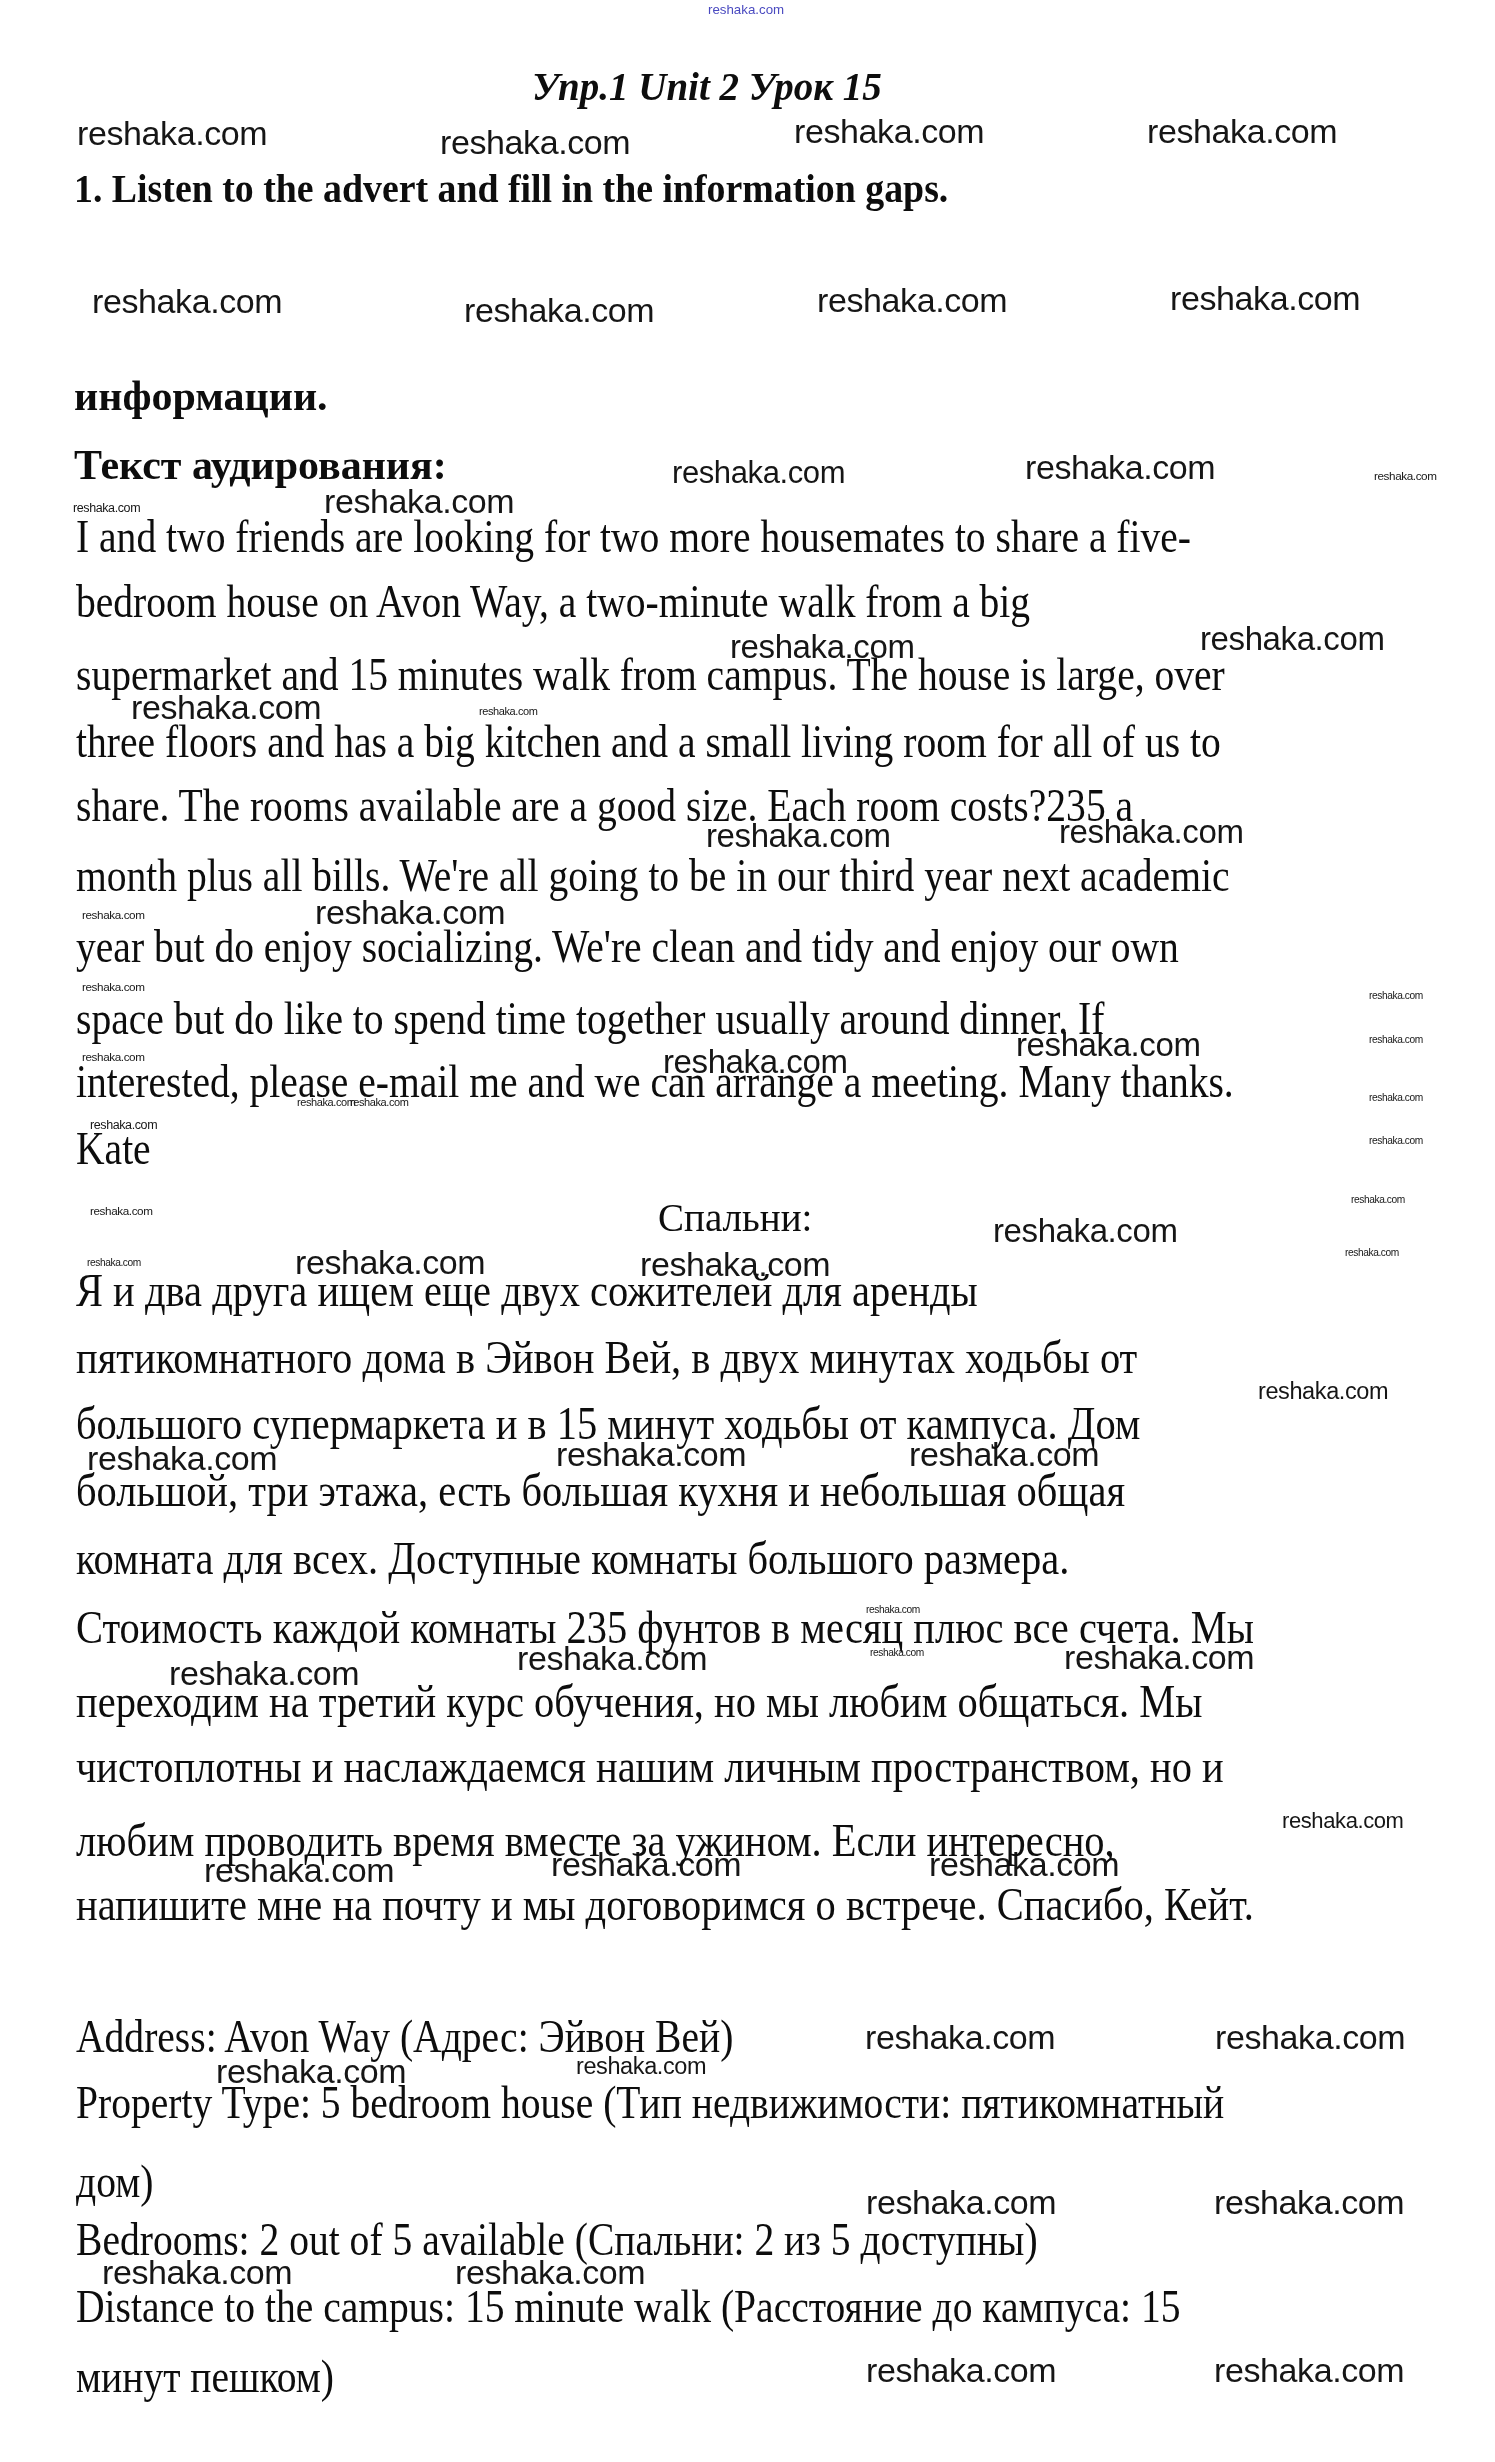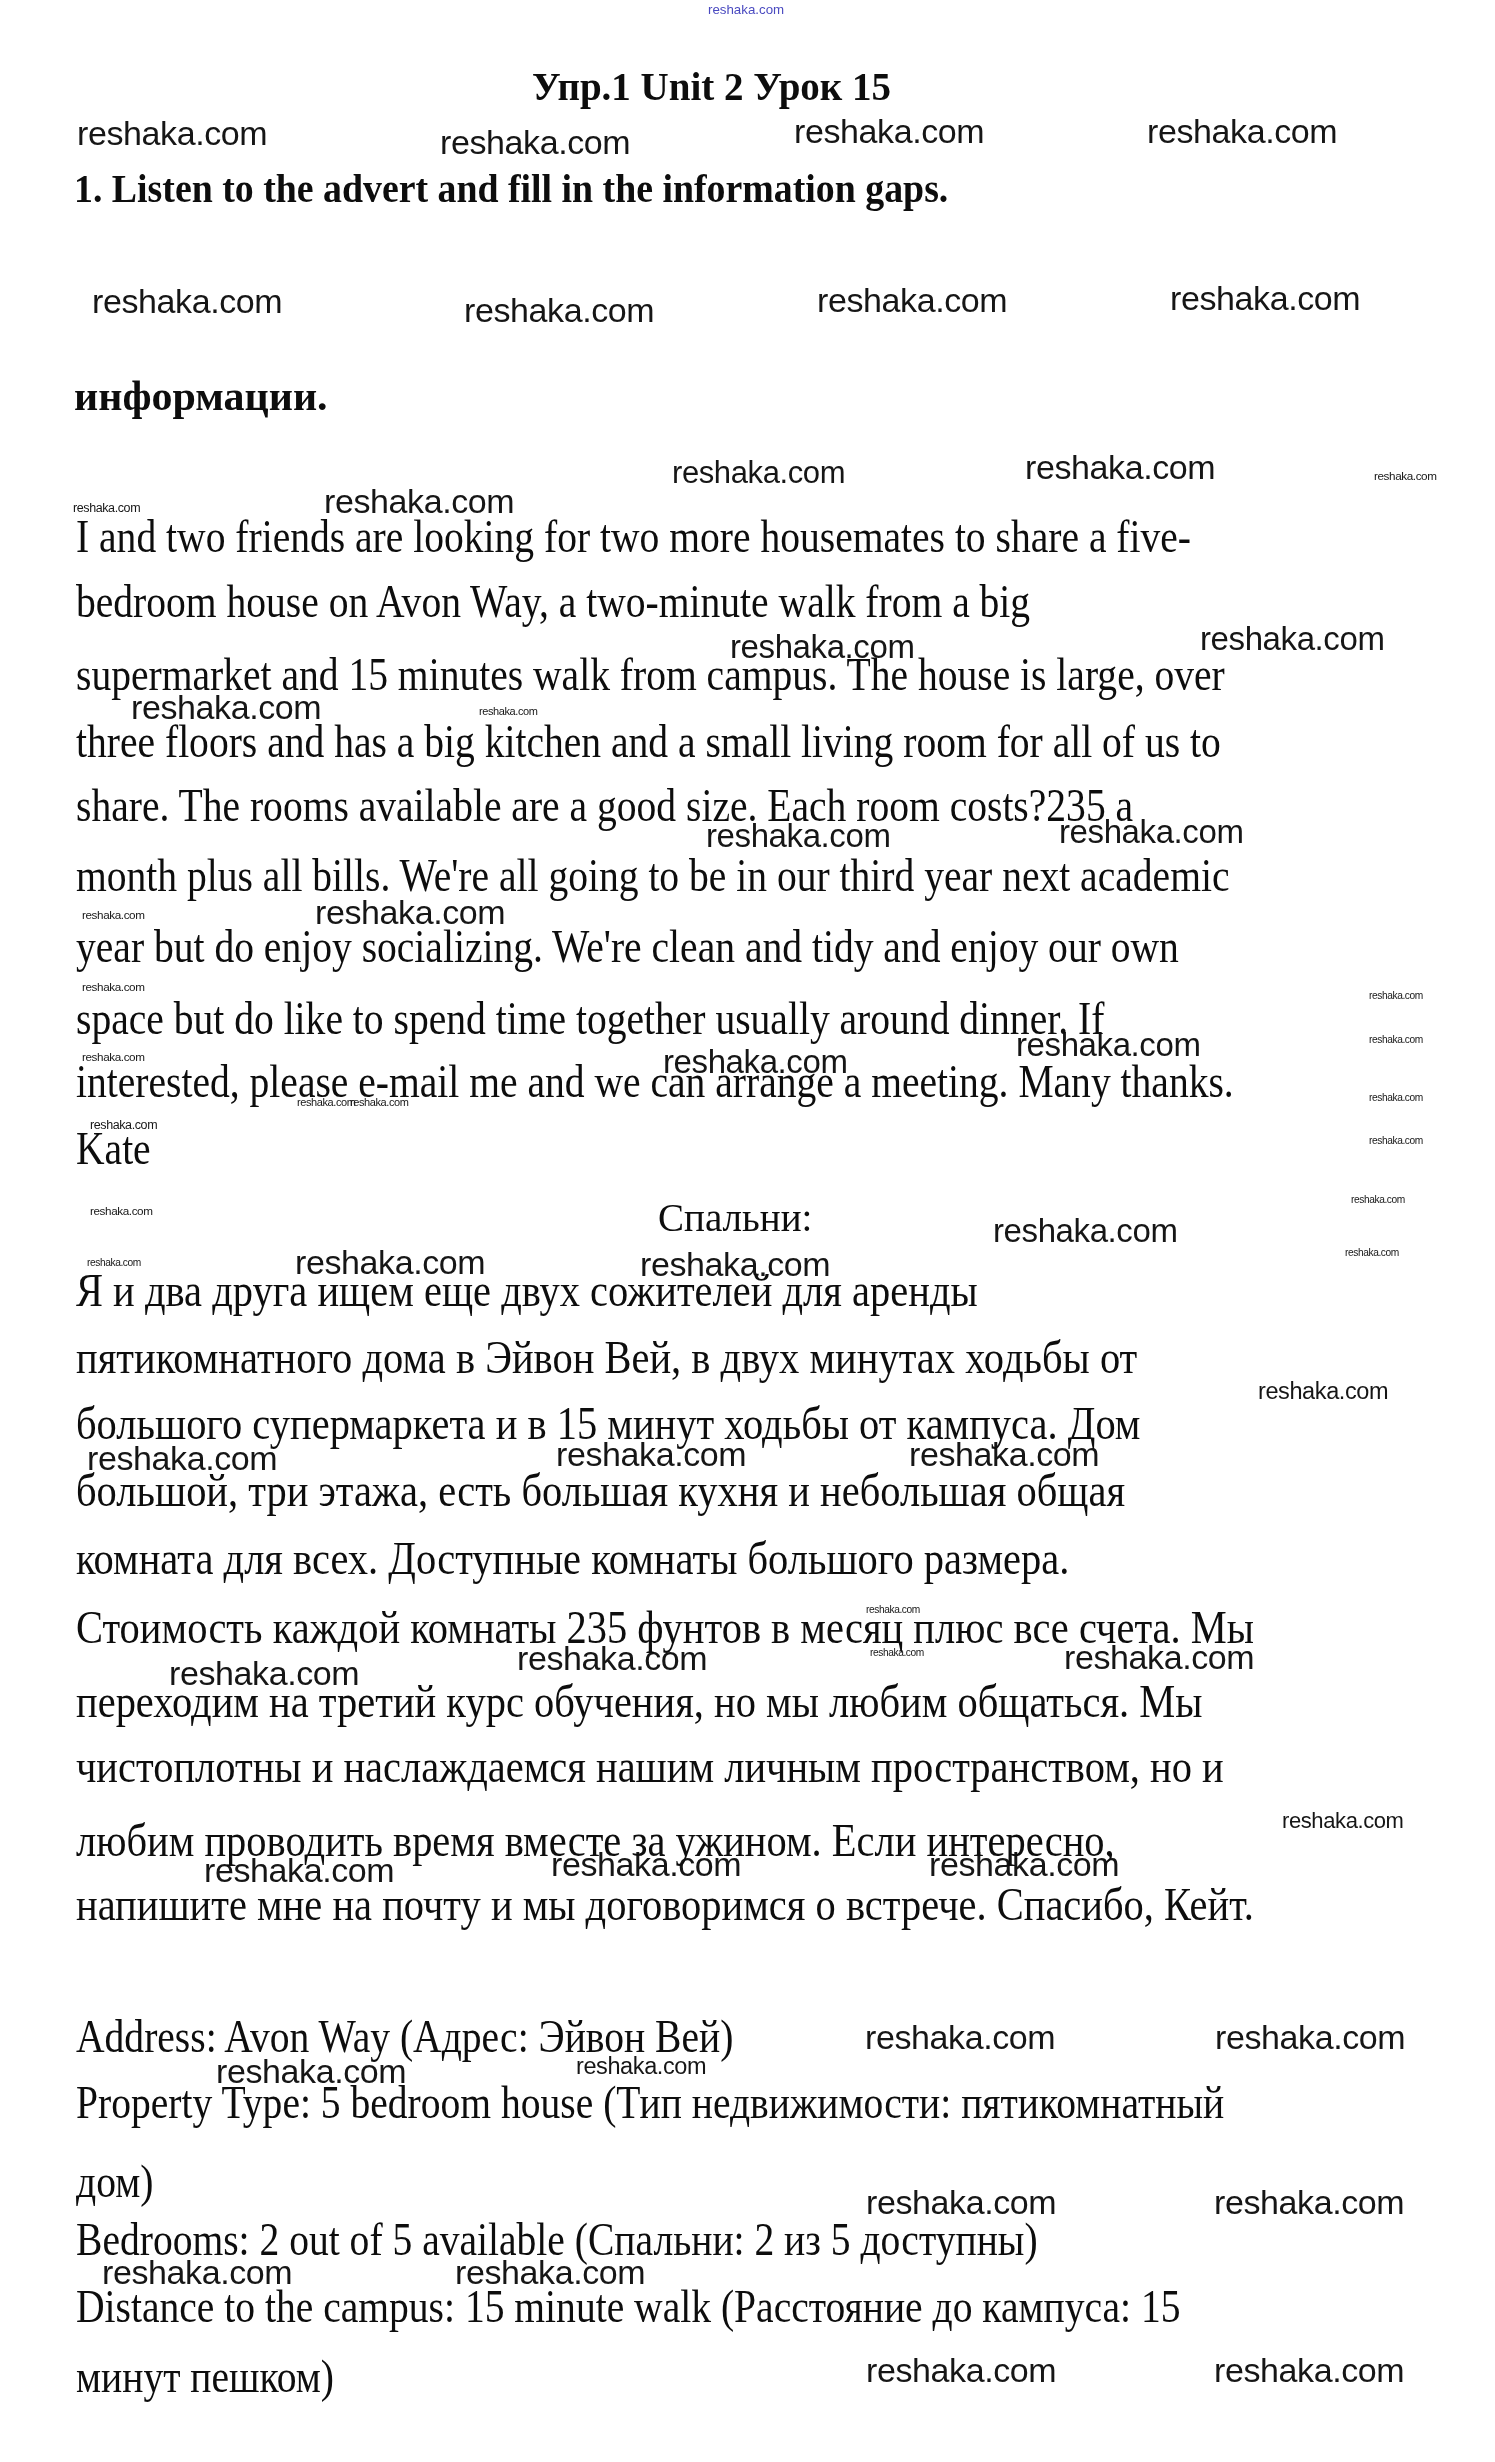--- a/index.html
+++ b/index.html
@@ -107,27 +107,28 @@
       <span class="wm" style="left: 866px; top: 2185px; font-size: 34px; color: rgb(22, 22, 22);">reshaka.com</span>
       <span class="wm" style="left: 1214px; top: 2185px; font-size: 34px; color: rgb(22, 22, 22);">reshaka.com</span>
       <span class="wm" style="left: 102px; top: 2255px; font-size: 34px; color: rgb(22, 22, 22);">reshaka.com</span>
       <span class="wm" style="left: 455px; top: 2255px; font-size: 34px; color: rgb(22, 22, 22);">reshaka.com</span>
       <span class="wm" style="left: 866px; top: 2353px; font-size: 34px; color: rgb(22, 22, 22);">reshaka.com</span>
       <span class="wm" style="left: 1214px; top: 2353px; font-size: 34px; color: rgb(22, 22, 22);">reshaka.com</span>
     </div>
 
   <span class="wm wm-top" style="color: rgb(74, 74, 192);">reshaka.com</span>
 
-  <div class="ln b h1" style="left:532px; top:67px;">Упр.1 Unit 2 Урок 15</div>
+  <div class="ln b h1" style="left:532px; top:67px;font-style:italic;">Упр.1 Unit 2 Урок 15</div>
 
   <div class="ln b h1" style="left:74px; top:169px; transform:scaleX(0.97);">1. Listen to the advert and fill in the information gaps.</div>
 
 
   <div class="ln b h2" style="left:74px; top:375px;">информации.</div>
 
+  <div class="ln b h2" style="left:74px; top:444px;">Текст аудирования:</div>
 
   <div class="ln en" style="left:76px; top:514px;">I and two friends are looking for two more housemates to share a five-</div>
   <div class="ln en" style="left:76px; top:579px;">bedroom house on Avon Way, a two-minute walk from a big</div>
   <div class="ln en" style="left:76px; top:652px;">supermarket and 15 minutes walk from campus. The house is large, over</div>
   <div class="ln en" style="left:76px; top:719px;">three floors and has a big kitchen and a small living room for all of us to</div>
   <div class="ln en" style="left:76px; top:783px;">share. The rooms available are a good size. Each room costs?235 a</div>
   <div class="ln en" style="left:76px; top:853px;">month plus all bills. We're all going to be in our third year next academic</div>
   <div class="ln en" style="left:76px; top:924px;">year but do enjoy socializing. We're clean and tidy and enjoy our own</div>
   <div class="ln en" style="left:76px; top:996px;">space but do like to spend time together usually around dinner. If</div>
   <div class="ln en" style="left:76px; top:1059px;">interested, please e-mail me and we can arrange a meeting. Many thanks.</div>

